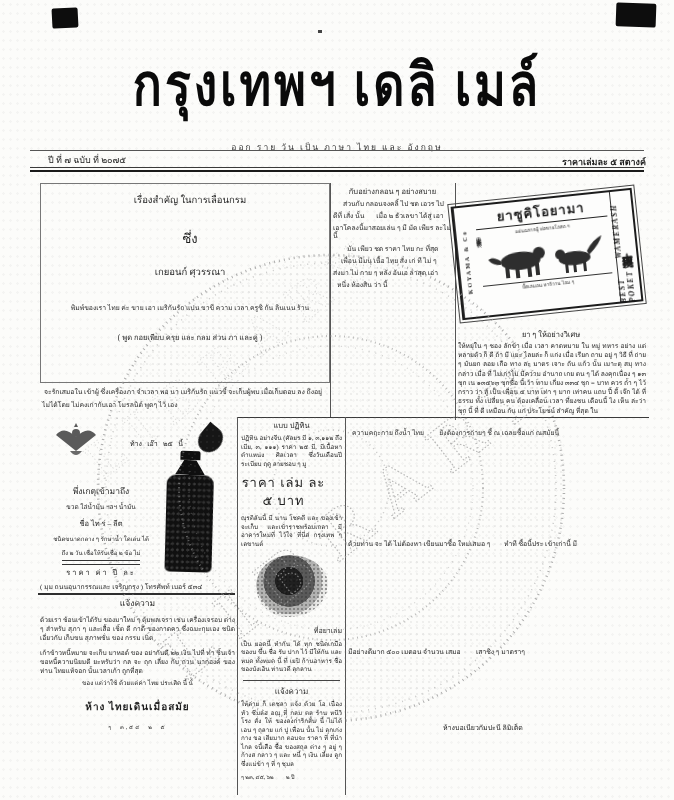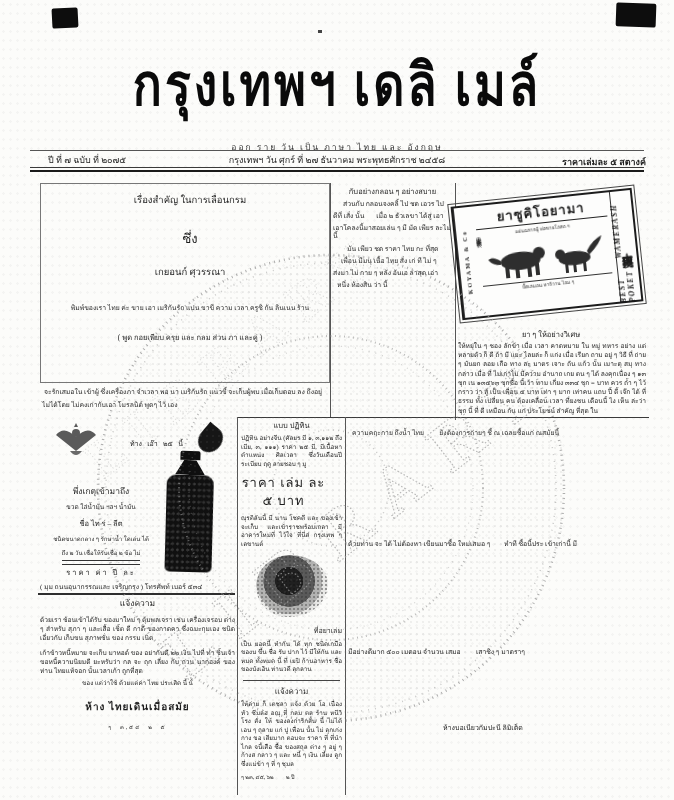--- a/index.html
+++ b/index.html
@@ -112,21 +112,20 @@
 
   <div class="abs corner-mark" style="left:52px;top:8px;width:26px;height:20px;transform:rotate(-3deg);"></div>
   <div class="abs corner-mark" style="left:616px;top:3px;width:40px;height:24px;transform:rotate(2deg);"></div>
   <div class="abs" style="left:318px;top:30px;width:4px;height:3px;background:#444;"></div>
 
   <div class="abs masthead">กรุงเทพฯ เดลิ เมล์</div>
   <div class="abs subline ctr blur">ออก ราย วัน เป็น ภาษา ไทย และ อังกฤษ</div>
 
   <div class="abs rule" style="left:30px;top:150px;width:614px;height:1px;"></div>
   <div class="abs dl blur" style="left:48px;">ปี ที่ ๗ ฉบับ ที่ ๒๐๗๕</div>
-  <div class="abs dl ctr blur" style="left:137px;width:400px;">กรุงเทพฯ  วัน ศุกร์ ที่ ๒๗ ธันวาคม พระพุทธศักราช ๒๔๕๘</div>
   <div class="abs dl blur" style="right:28px;top:155px;position:absolute;font-weight:bold;">ราคาเล่มละ ๕ สตางค์</div>
   <div class="abs rule" style="left:30px;top:167px;width:614px;height:1px;background:#3a3a3a;"></div>
   <div class="abs rule" style="left:30px;top:170px;width:614px;height:2px;background:#1a1a1a;"></div>
 
   <div class="abs lead-box blur">
     <div class="ctr" style="top:8px;font-size:9.5px;">เรื่องสำคัญ ในการเลื่อนกรม</div>
     <div class="ctr" style="top:44px;font-size:13px;">ซึ่ง</div>
     <div class="ctr" style="top:80px;font-size:9.5px;">เกยอนก์ ศุวรรณา</div>
     <div class="ctr" style="top:118px;font-size:6.8px;padding:0 3px;box-sizing:border-box;">พิมพ์ของเรา ไทย ค่ะ ขาย เอา เมริกันรัถ แปน ขาขี ความ เวลา ครูซิ กัน ลินเนน ร้าน</div>
     <div class="ctr" style="top:147px;font-size:7.5px;">( พูด กอยเพียบ ครุย และ กลม ส่วน ภา และคู่ )</div>

